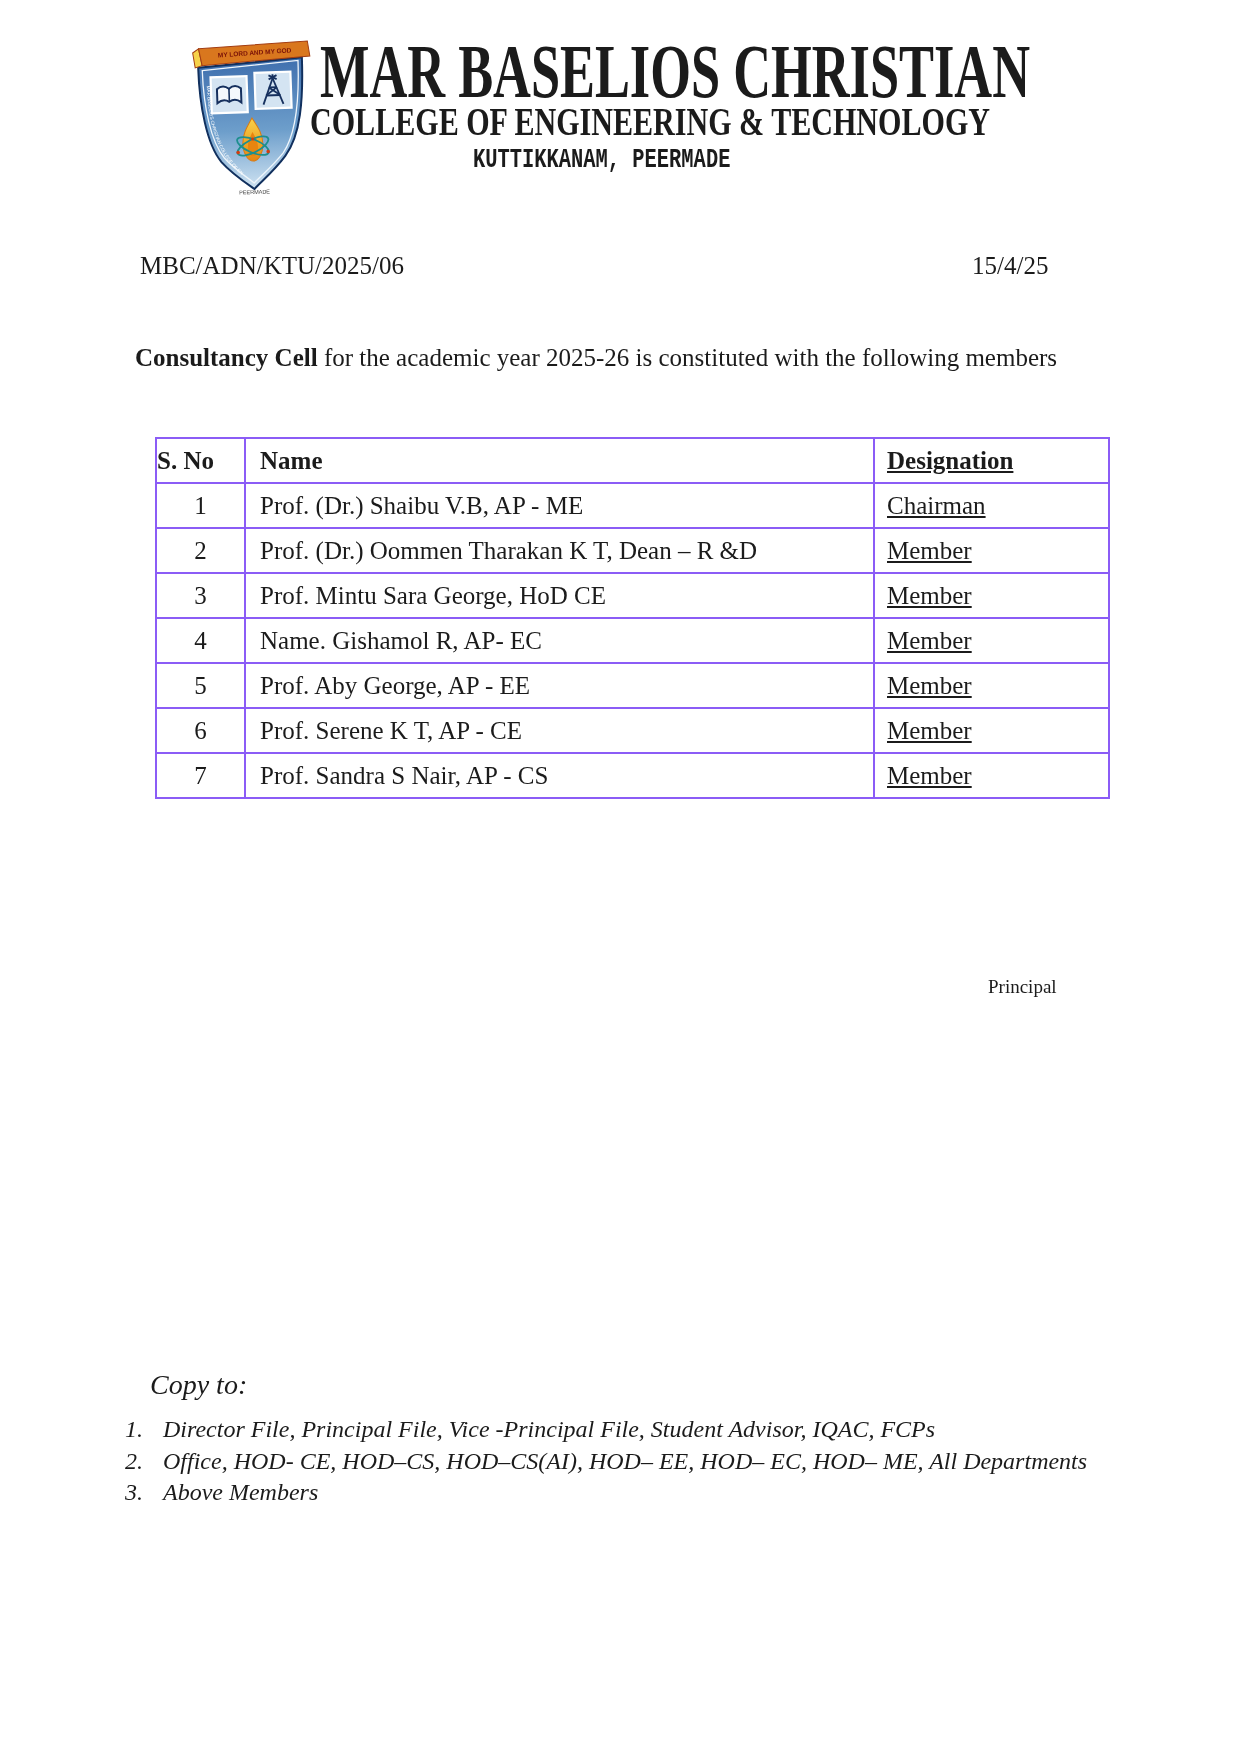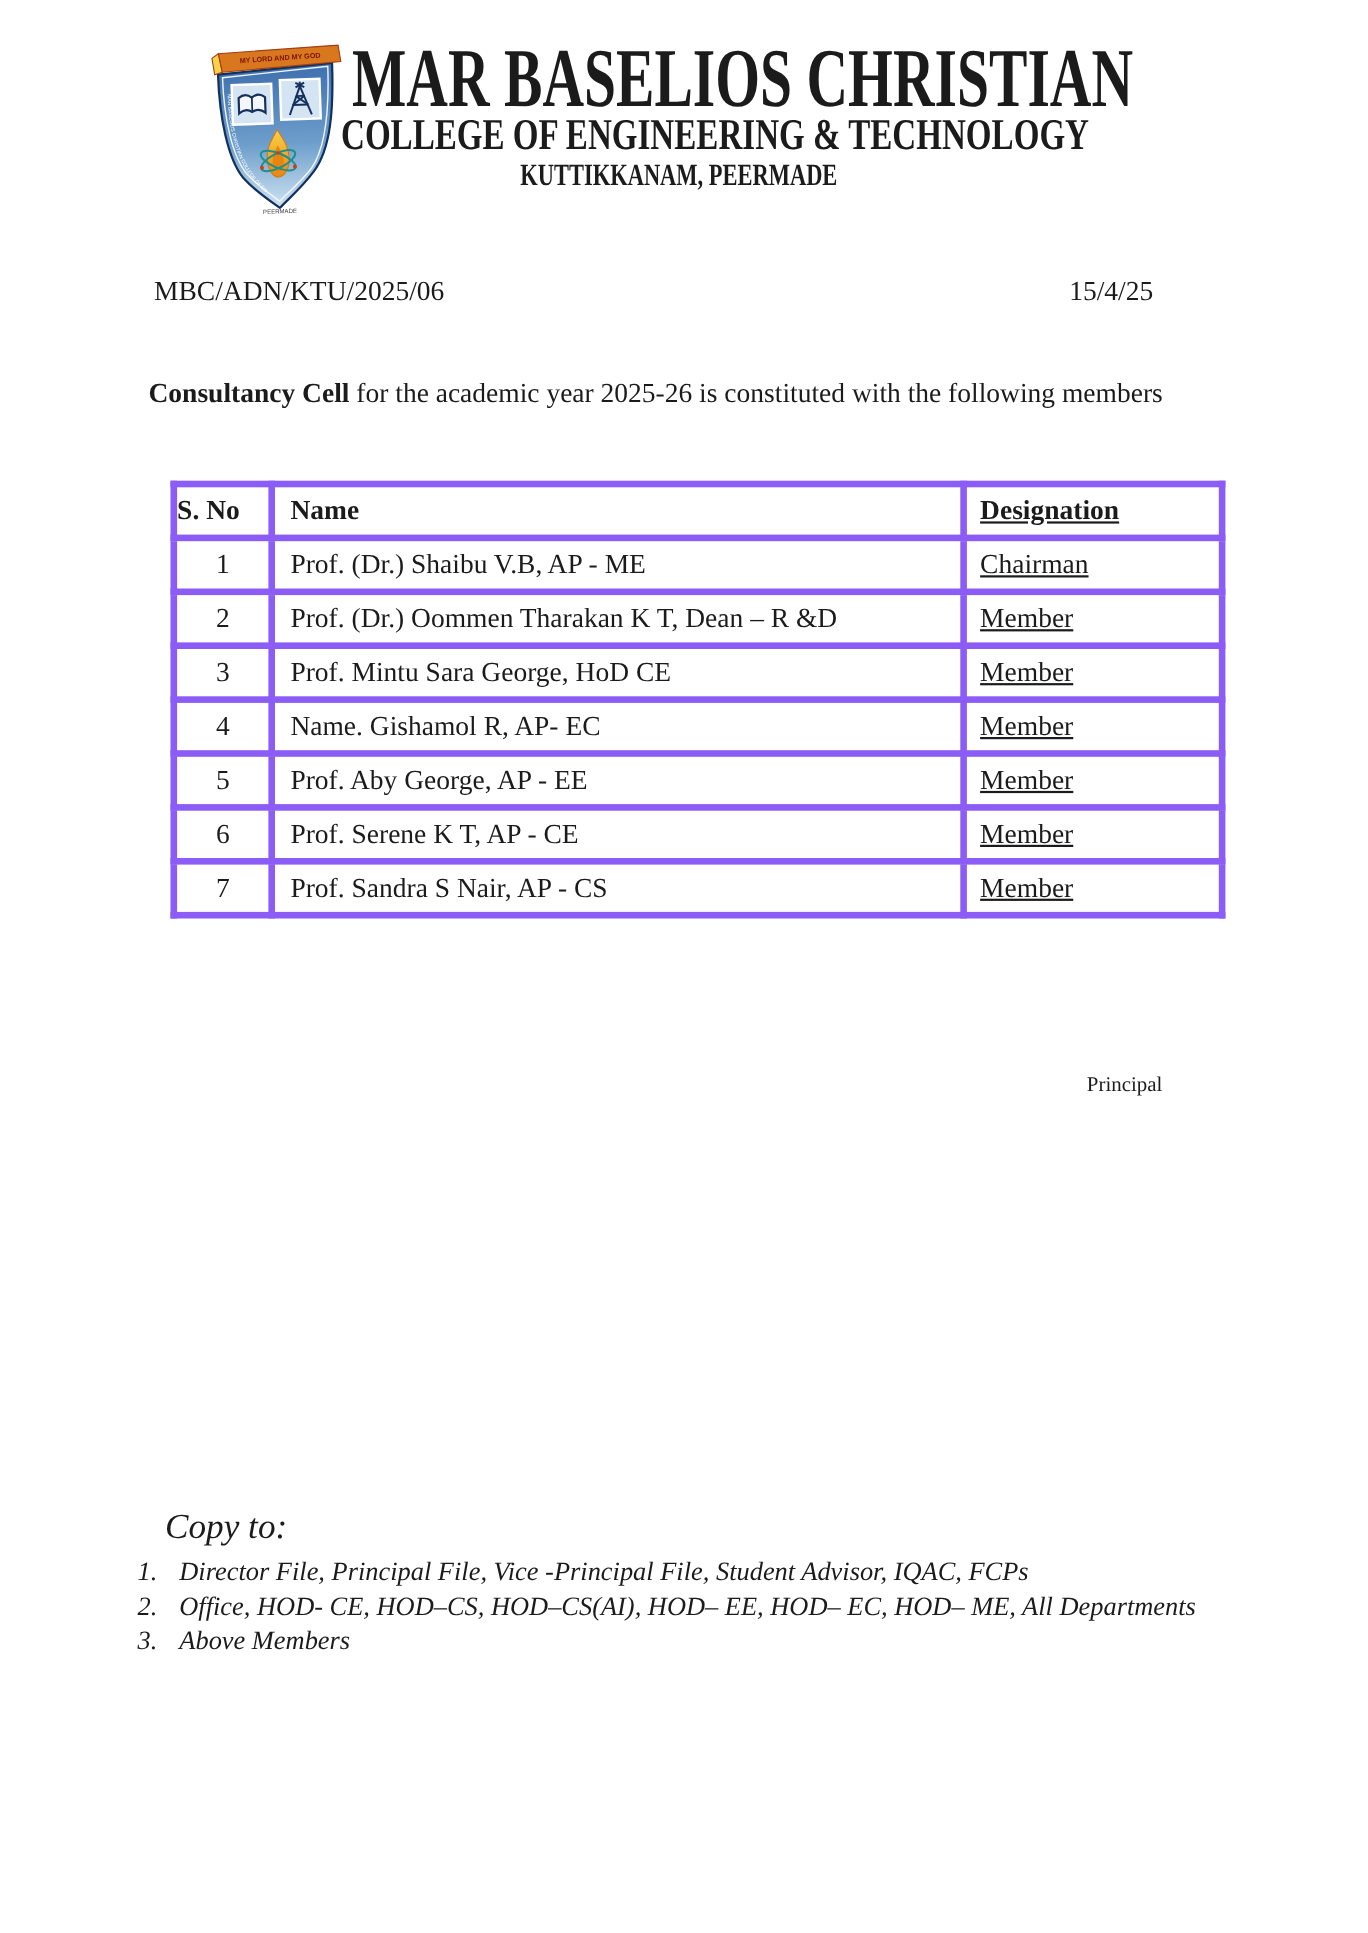--- a/index.html
+++ b/index.html
@@ -13,21 +13,21 @@
     overflow:hidden;
   }
   .abs{position:absolute;}
   .nowrap{white-space:nowrap;display:inline-block;}
 
   
   .logo{left:187px;top:42px;width:130px;height:154px;transform:rotate(-2deg);}
   .hline1{left:320px;top:30px;font-size:76px;font-weight:bold;line-height:1.1;}
   .hline2{left:310px;top:100px;font-size:40px;font-weight:bold;line-height:1.1;}
   .hline3{left:473px;top:145px;font-size:28px;font-weight:bold;line-height:1.1;
-          font-family:Liberation Serif, serif;}
+          font-family:Liberation Mono, monospace;}
 
   
   .refno{left:140px;top:252px;font-size:25px;}
   .date{left:972px;top:252px;font-size:25px;}
 
   
   .title-wrap{left:0;top:320px;width:1140px;text-align:center;}
   .title{font-size:25px;font-weight:bold;letter-spacing:.5px;}
   .intro{left:135px;top:344px;font-size:25px;}
   .intro b{font-weight:bold;}
@@ -35,36 +35,36 @@
   
   table.members{
     position:absolute;left:155px;top:437px;width:953px;
     border-collapse:collapse;table-layout:fixed;
     font-size:25px;
   }
   table.members col.c-sno{width:89px;}
   table.members col.c-name{width:629px;}
   table.members col.c-des{width:235px;}
   table.members th, table.members td{
-    border:6px solid #8b5cf6;
+    border:2px solid #8b5cf6;
     height:43px;padding:0;
     vertical-align:middle;
     overflow:hidden;white-space:nowrap;
   }
   table.members th{text-align:left;font-weight:bold;}
   .cell-sno{text-align:center;}
   .cell-name{padding-left:14px !important;}
   .cell-des{padding-left:12px !important;text-decoration:underline;}
   th.cell-sno{text-align:center;}
 
   
   .signature{left:988px;top:976px;font-size:19px;}
 
   
-  .copyto{left:150px;top:1369px;font-size:32px;font-style:italic;}
+  .copyto{left:150px;top:1369px;font-size:28px;font-style:italic;}
   .copylist{left:125px;top:1414px;font-size:24px;font-style:italic;line-height:31.5px;}
   .copy-item{display:flex;}
   .copy-num{width:38px;flex:0 0 38px;}
 </style>
 </head>
 <body>
 
 <div class="page">
 
   <div class="abs logo">

